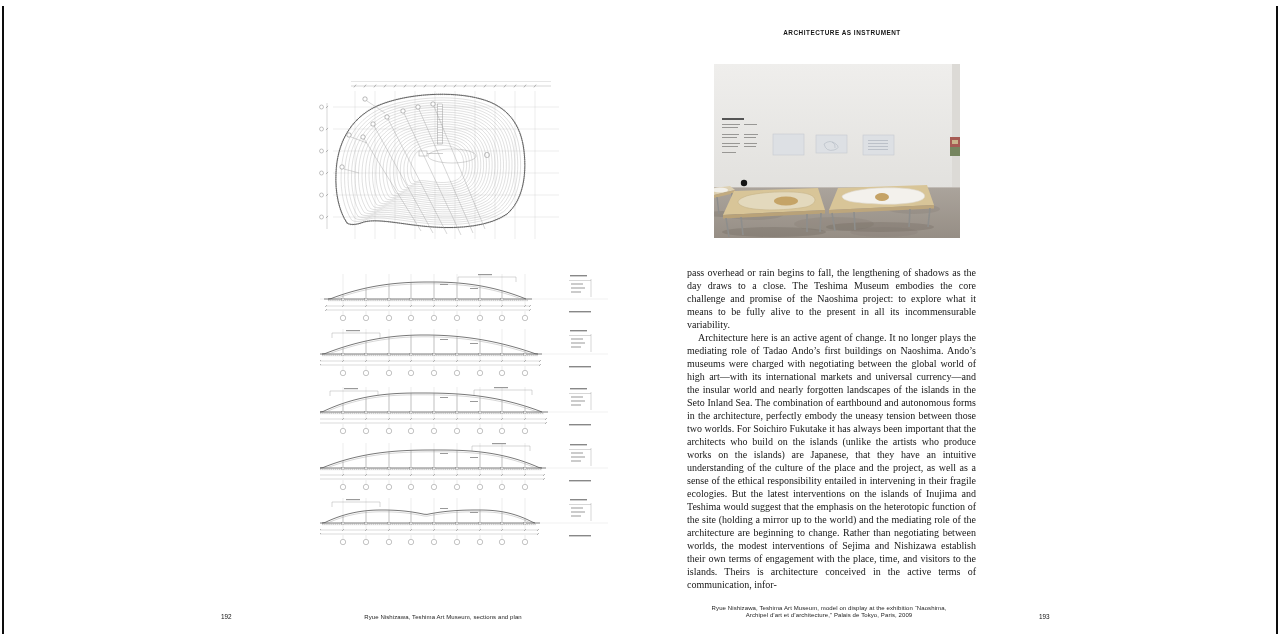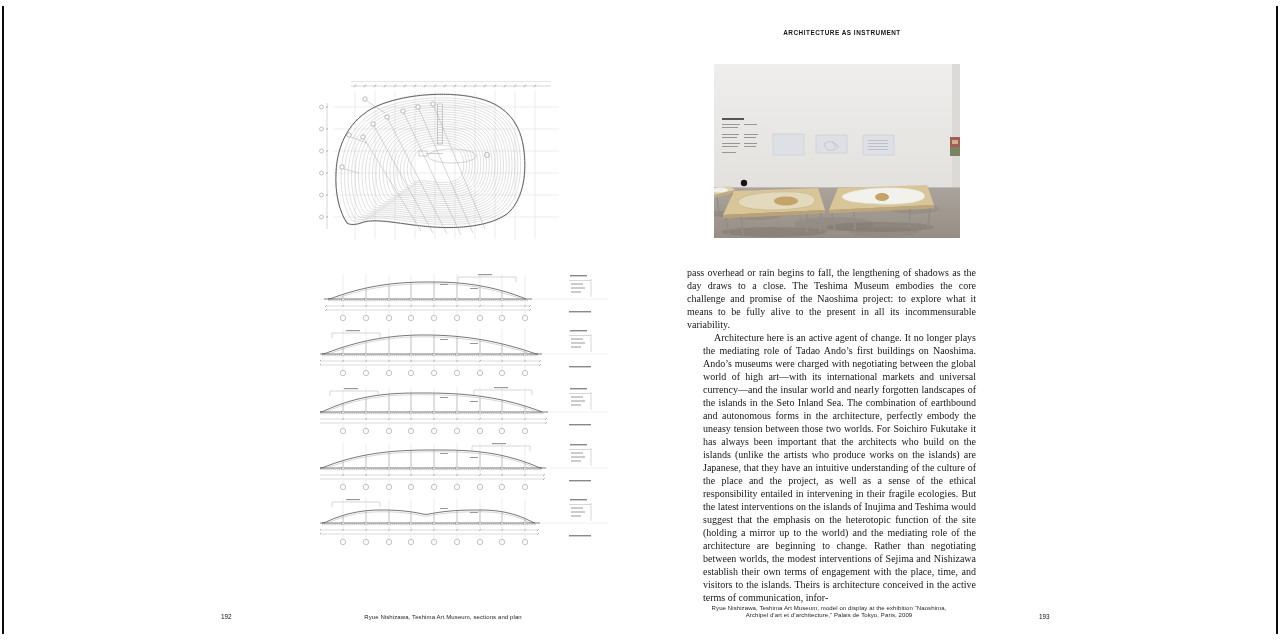--- a/index.html
+++ b/index.html
@@ -25,21 +25,21 @@
     background:#e9e8e5;overflow:hidden;
   }
   .photo svg{display:block;width:100%;height:100%;}
 
   .body-text{
     position:absolute;left:687px;top:266px;width:289px;
     font-family:"Liberation Serif",serif;font-size:10px;line-height:13px;
     color:#161616;text-align:justify;
   }
   .body-text p{margin:0;padding:0;}
-  .body-text p + p{text-indent:11px;margin-left:16px;}
+  .body-text p + p{text-indent:11px;}
 
   .caption{font-size:6px;line-height:7.4px;color:#232323;text-align:center;letter-spacing:.1px;}
   .photo-caption{position:absolute;left:683px;top:605px;width:292px;}
   .left-caption{position:absolute;left:298px;top:614px;width:290px;}
 
   .folio{position:absolute;font-size:6.4px;color:#111;}
   .folio-left{left:221px;top:613px;}
   .folio-right{left:1039px;top:613px;}
 </style>
 </head>

